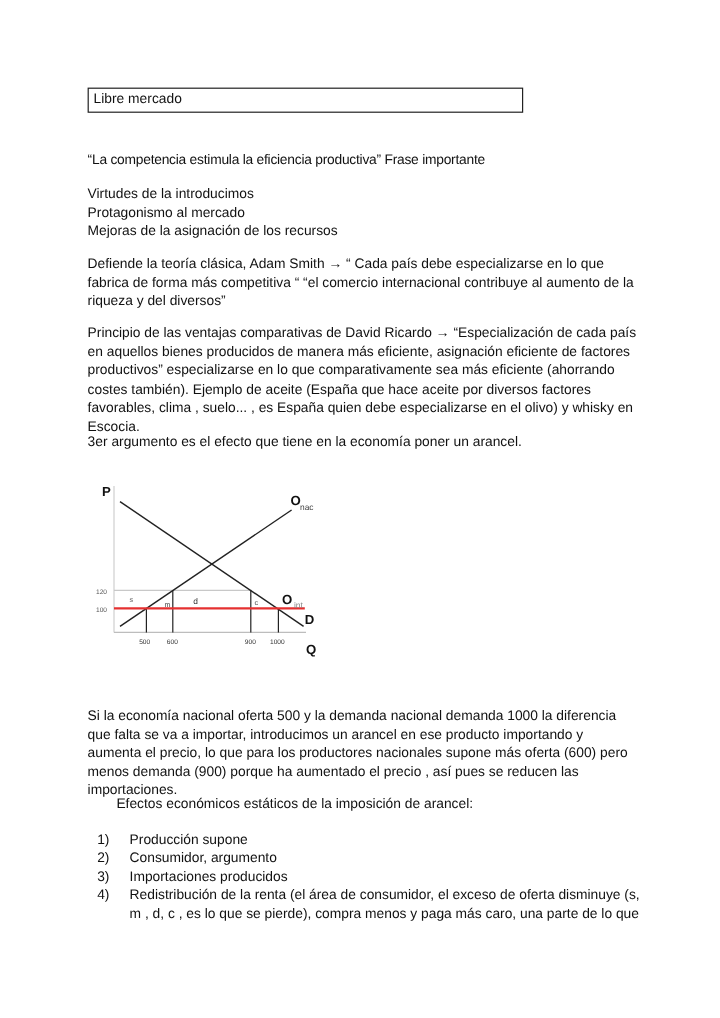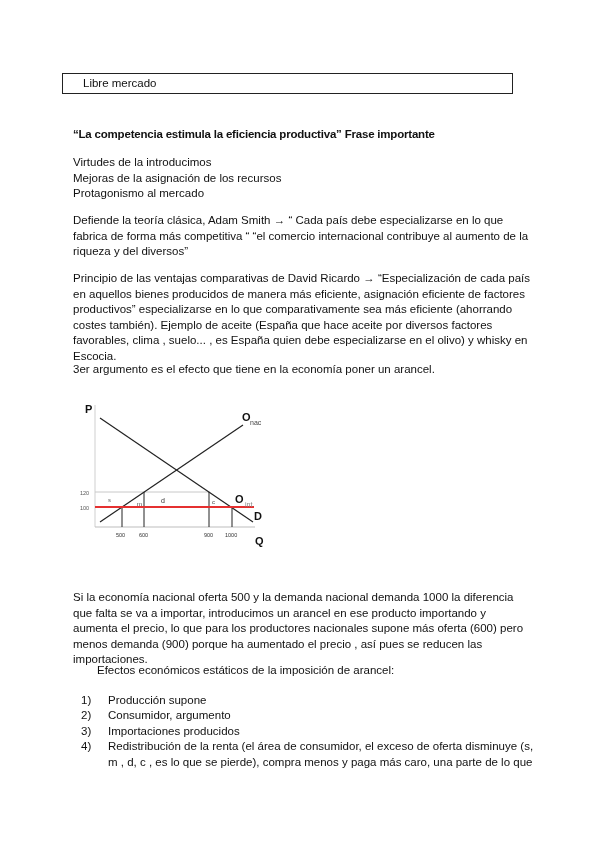--- a/index.html
+++ b/index.html
@@ -15,33 +15,33 @@
       font-family: "Liberation Sans", sans-serif;
       color: #111111;
     }
     .page {
       position: absolute;
       left: 0; top: 0;
       width: 600px; height: 848px;
     }
     .title-box {
       position: absolute;
-      left: 62px; top: 73px;
-      width: 451px; height: 21px;
+      left: 73px; top: 73px;
+      width: 363px; height: 21px;
       border: 1.5px solid #222;
       box-sizing: border-box;
       font-size: 11.5px;
       line-height: 19px;
-      padding-left: 20px;
+      padding-left: 4px;
     }
     .heading {
       position: absolute;
       left: 73px; top: 128px;
       font-size: 11.5px;
-      font-weight: bold;
+      font-weight: normal;
       letter-spacing: -0.2px;
       white-space: nowrap;
     }
     .block {
       position: absolute;
       left: 73px;
       width: 460px;
       font-size: 11.5px;
       line-height: 15.6px;
     }
@@ -81,22 +81,22 @@
 <div class="page">
 
   <div class="title-box">
     <span>Libre mercado</span>
   </div>
 
   <div class="heading">“La competencia estimula la eficiencia productiva” Frase importante</div>
 
   <div class="block virtues">
     <p>Virtudes de la introducimos</p>
+    <p>Protagonismo al mercado</p>
     <p>Mejoras de la asignación de los recursos</p>
-    <p>Protagonismo al mercado</p>
   </div>
 
   <div class="block smith">Defiende la teoría clásica, Adam Smith → “ Cada país debe especializarse en lo que fabrica de forma más competitiva “ “el comercio internacional contribuye al aumento de la riqueza y del diversos”</div>
 
   <div class="block ricardo">Principio de las ventajas comparativas de David Ricardo → “Especialización de cada país en aquellos bienes producidos de manera más eficiente, asignación eficiente de factores productivos” especializarse en lo que comparativamente sea más eficiente (ahorrando costes también). Ejemplo de aceite (España que hace aceite por diversos factores favorables, clima , suelo... , es España quien debe especializarse en el olivo) y whisky en Escocia.</div>
 
   <div class="block arg3">3er argumento es el efecto que tiene en la economía poner un arancel.</div>
 
   <div class="chart">
     <svg width="220" height="170" viewBox="70 385 220 170" xmlns="http://www.w3.org/2000/svg" font-family="Liberation Sans, sans-serif">

